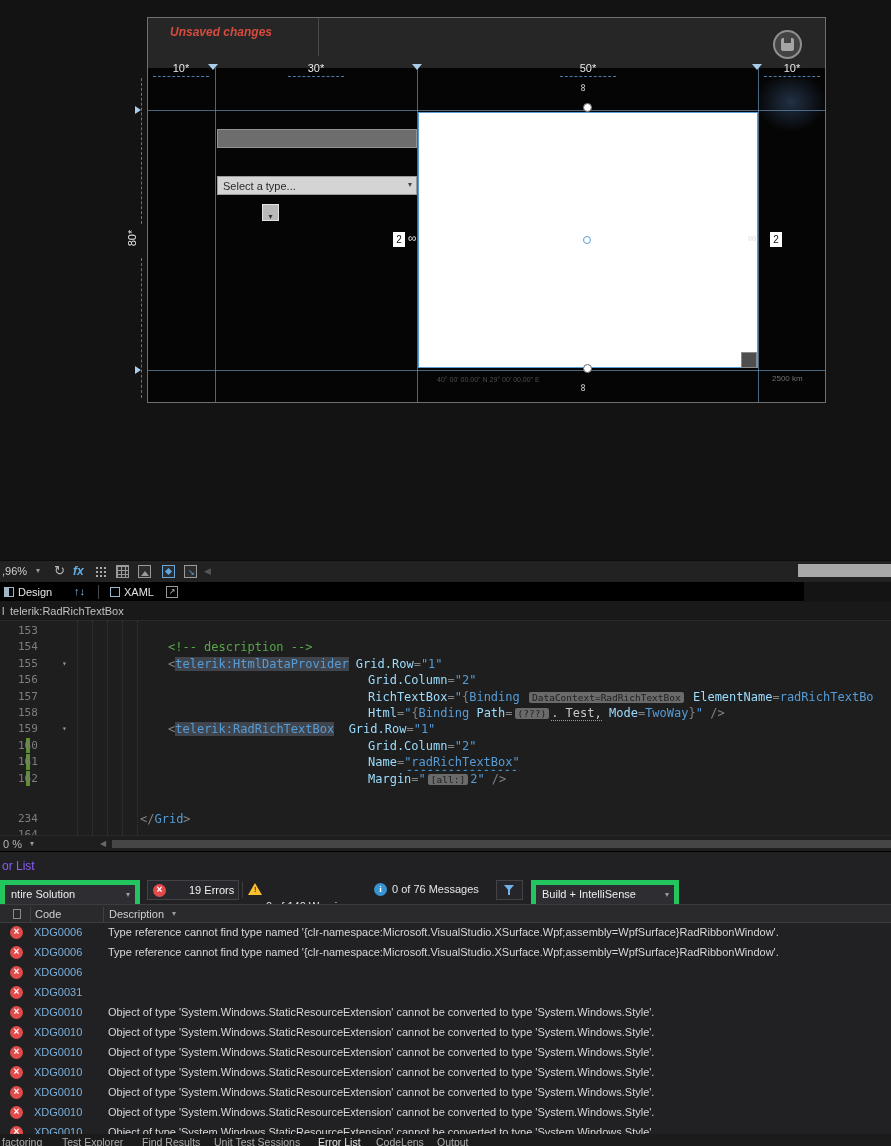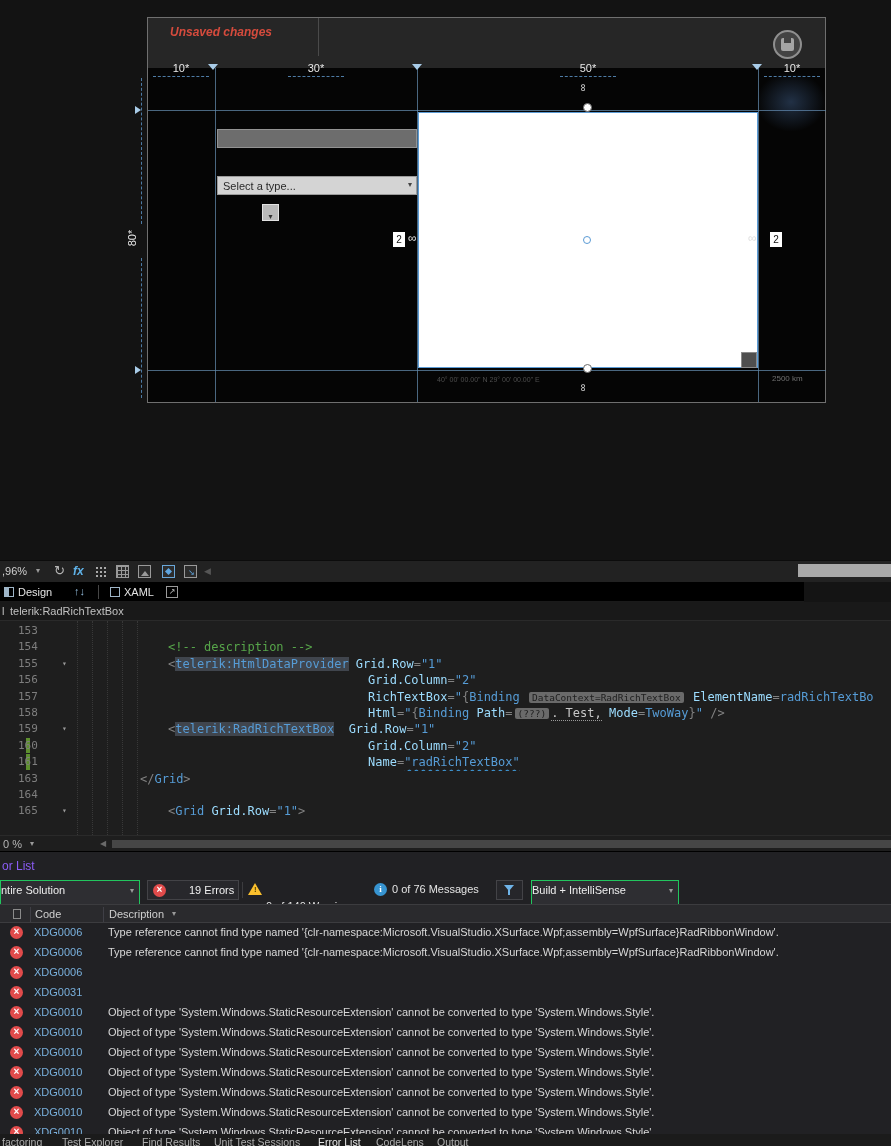--- a/index.html
+++ b/index.html
@@ -21,21 +21,21 @@
 .chg.on{background:#5d8f2e}
 .fold{position:absolute;left:62px;top:0;color:#9a9a9a;font-size:8px}
 .code{display:block;margin-left:75px;overflow:hidden}
 .tk-d{color:#828282}.tk-t{color:#569cd6}.tk-a{color:#9cdcfe}.tk-v{color:#569cd6}.tk-c{color:#57a64a}
 .tk-th{color:#569cd6;background:#40454d;border-radius:0}
 .tk-ve{color:#569cd6;text-decoration-line:underline;text-decoration-style:wavy;text-decoration-color:#3f9bdc;text-underline-offset:3px}
 .tk-ad{background:#6a6a6a;color:#202020;font-size:9.5px;padding:0 3px;border-radius:2px;margin:0 2px}
 .tk-ud{color:#c8c8c8;border-bottom:1px dotted #9a9a9a}
 .guide{position:absolute;top:621px;height:214px;border-left:1px dotted #383838}
 
-.vscombo{position:absolute;height:36px;background:#2e2e32;border:1px solid #22c55e;color:#ededed;font-size:11px;line-height:18px;}
+.vscombo{position:absolute;height:36px;background:#2e2e32;border:5px solid #22c55e;color:#ededed;font-size:11px;line-height:18px;padding-left:6px}
 .vscombo .car{position:absolute;right:5px;top:1px;color:#9a9a9a;font-size:8px}
 .errico{position:absolute;left:10px;top:3px;width:13px;height:13px;border-radius:50%;background:#e14b4b;color:#fff;font-size:10px;font-weight:bold;text-align:center;line-height:12px}
 .err-row{height:20px;position:relative}
 .errcode{position:absolute;left:34px;top:3px;color:#79b0dc;font-size:11px}
 .errdesc{position:absolute;left:108px;top:3px;right:4px;color:#d8d8d8;font-size:11px;white-space:nowrap;overflow:hidden}
 .btab{position:absolute;top:2px;color:#adadad;font-size:10.5px;white-space:nowrap}
 .btab.active{color:#e6e6e6;text-decoration:underline}
 .hdrsep{position:absolute;top:2px;width:1px;height:15px;background:#3f3f46}
 </style>
 </head>
@@ -144,21 +144,22 @@
 <div id="code-lines">
     <div class="code-line"><span class="chg"></span><span class="ln">153</span><span class="fold"></span><span class="code" style="padding-left: 0px;"></span></div>
     <div class="code-line"><span class="chg"></span><span class="ln">154</span><span class="fold"></span><span class="code" style="padding-left: 93px;"><span class="tk-c">&lt;!-- description --&gt;</span></span></div>
     <div class="code-line"><span class="chg"></span><span class="ln">155</span><span class="fold">▾</span><span class="code" style="padding-left: 93px;"><span class="tk-d">&lt;</span><span class="tk-th">telerik:HtmlDataProvider</span><span> </span><span class="tk-a">Grid.Row</span><span class="tk-d">=</span><span class="tk-v">"1"</span></span></div>
     <div class="code-line"><span class="chg"></span><span class="ln">156</span><span class="fold"></span><span class="code" style="padding-left: 293px;"><span class="tk-a">Grid.Column</span><span class="tk-d">=</span><span class="tk-v">"2"</span></span></div>
     <div class="code-line"><span class="chg"></span><span class="ln">157</span><span class="fold"></span><span class="code" style="padding-left: 293px;"><span class="tk-a">RichTextBox</span><span class="tk-d">=</span><span class="tk-v">"</span><span class="tk-d">{</span><span class="tk-t">Binding</span><span> </span><span class="tk-ad">DataContext=RadRichTextBox</span><span> </span><span class="tk-a">ElementName</span><span class="tk-d">=</span><span class="tk-v">radRichTextBo</span></span></div>
     <div class="code-line"><span class="chg"></span><span class="ln">158</span><span class="fold"></span><span class="code" style="padding-left: 293px;"><span class="tk-a">Html</span><span class="tk-d">=</span><span class="tk-v">"</span><span class="tk-d">{</span><span class="tk-t">Binding</span><span> </span><span class="tk-a">Path</span><span class="tk-d">=</span><span class="tk-ad">(???)</span><span class="tk-ud">. Test,</span><span> </span><span class="tk-a">Mode</span><span class="tk-d">=</span><span class="tk-v">TwoWay</span><span class="tk-d">}</span><span class="tk-v">"</span><span class="tk-d"> /&gt;</span></span></div>
     <div class="code-line"><span class="chg"></span><span class="ln">159</span><span class="fold">▾</span><span class="code" style="padding-left: 93px;"><span class="tk-d">&lt;</span><span class="tk-th">telerik:RadRichTextBox</span><span>  </span><span class="tk-a">Grid.Row</span><span class="tk-d">=</span><span class="tk-v">"1"</span></span></div>
     <div class="code-line"><span class="chg on"></span><span class="ln">160</span><span class="fold"></span><span class="code" style="padding-left: 293px;"><span class="tk-a">Grid.Column</span><span class="tk-d">=</span><span class="tk-v">"2"</span></span></div>
     <div class="code-line"><span class="chg on"></span><span class="ln">161</span><span class="fold"></span><span class="code" style="padding-left: 293px;"><span class="tk-a">Name</span><span class="tk-d">=</span><span class="tk-ve">"radRichTextBox"</span></span></div>
-    <div class="code-line"><span class="chg"></span><span class="ln">163</span><span class="fold"></span><span class="code" style="padding-left: 65px;"><span class="tk-d">&lt;/</span><span class="tk-t">Grid</span><span class="tk-d">&gt;</span></span></div>
+    <div class="code-line"><span class="chg on"></span><span class="ln">162</span><span class="fold"></span><span class="code" style="padding-left: 293px;"><span class="tk-a">Margin</span><span class="tk-d">=</span><span class="tk-v">"</span><span class="tk-ad">[all:]</span><span class="tk-v">2"</span><span class="tk-d"> /&gt;</span></span></div>
+    <div class="code-line"><span class="chg"></span><span class="ln">234</span><span class="fold"></span><span class="code" style="padding-left: 65px; margin-top: 24px;"><span class="tk-d">&lt;/</span><span class="tk-t">Grid</span><span class="tk-d">&gt;</span></span></div>
     <div class="code-line"><span class="chg"></span><span class="ln">164</span><span class="fold"></span><span class="code" style="padding-left: 0px;"></span></div>
     <div class="code-line"><span class="chg"></span><span class="ln">165</span><span class="fold">▾</span><span class="code" style="padding-left: 93px;"><span class="tk-d">&lt;</span><span class="tk-t">Grid</span><span> </span><span class="tk-a">Grid.Row</span><span class="tk-d">=</span><span class="tk-v">"1"</span><span class="tk-d">&gt;</span></span></div>
   </div>
 <div class="guide" style="left:77px"></div>
 <div class="guide" style="left:92px"></div>
 <div class="guide" style="left:107px"></div>
 <div class="guide" style="left:122px"></div>
 <div class="guide" style="left:137px"></div>
 
 <div class="abs" style="left:0;top:835px;width:891px;height:16px;background:#1e1e1e;border-top:1px solid #2a2a2a">

